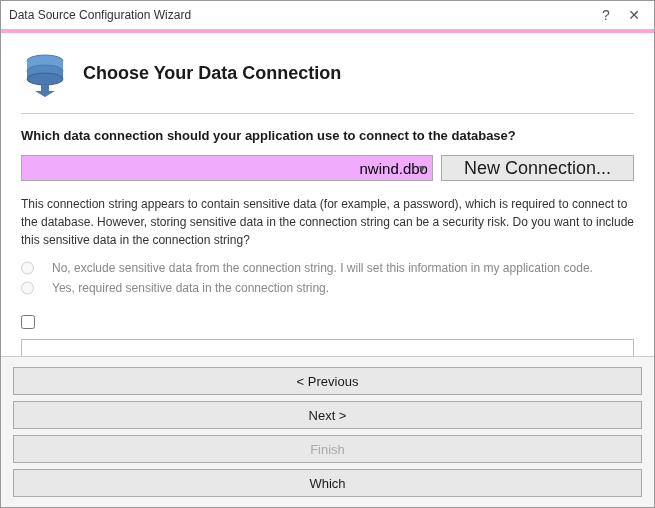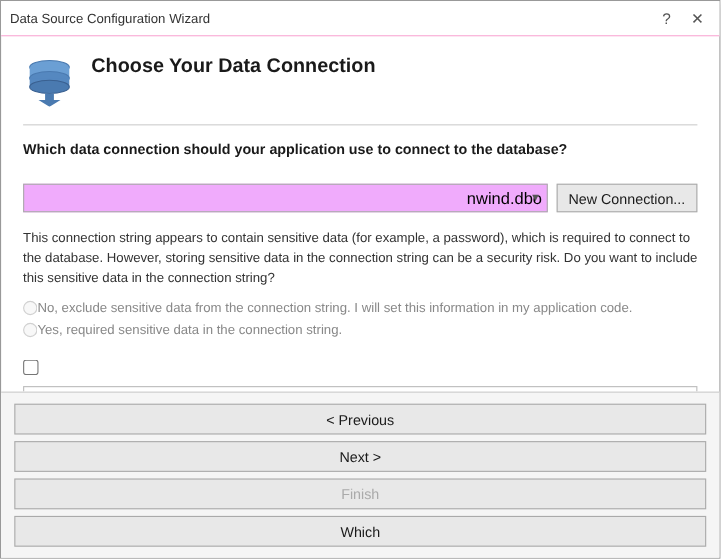--- a/index.html
+++ b/index.html
@@ -18,21 +18,21 @@
       width: 655px;
       height: 508px;
       background: #fff;
       border: 1px solid #999;
       display: flex;
       flex-direction: column;
       box-shadow: 2px 2px 8px rgba(0,0,0,0.3);
     }
     .title-bar {
       background: #fff;
-      border-bottom: 1px solid #f9a8d4;
+      border-bottom: 4px solid #f9a8d4;
       display: flex;
       align-items: center;
       justify-content: space-between;
       padding: 6px 8px;
       height: 32px;
     }
     .title-bar-left {
       display: flex;
       align-items: center;
       gap: 6px;
@@ -62,39 +62,40 @@
     .content {
       flex: 1;
       display: flex;
       flex-direction: column;
       padding: 16px 20px 0 20px;
       overflow: hidden;
     }
 
     .header-section {
       display: flex;
+      align-items: center;
       gap: 14px;
       margin-bottom: 16px;
     }
     .header-title {
       font-size: 18px;
       font-weight: 600;
       color: #1a1a1a;
     }
 
     .divider {
       border: none;
       border-top: 1px solid #ccc;
       margin: 0 0 14px 0;
     }
 
     .question-label {
       font-size: 13px;
       font-weight: 600;
-      margin-bottom: 24px;
+      margin-bottom: 12px;
       color: #1a1a1a;
     }
 
     .connection-row {
       display: flex;
       gap: 8px;
       margin-bottom: 14px;
       align-items: center;
     }
     .connection-select-wrapper {
@@ -117,42 +118,42 @@
     }
     .select-arrow {
       position: absolute;
       right: 6px;
       pointer-events: none;
       font-size: 10px;
       color: #555;
     }
     .new-connection-btn {
       height: 26px;
-      padding: 0 10px;
+      padding: 0 22px;
       background: #e8e8e8;
       border: 1px solid #aaa;
-      font-size: 13px;
+      font-size: 18px;
       cursor: pointer;
       white-space: nowrap;
       color: #1a1a1a;
     }
 
     .info-text {
       font-size: 12px;
       color: #333;
       line-height: 1.5;
       margin-bottom: 12px;
     }
 
     .radio-group {
       margin-bottom: 14px;
     }
     .radio-option {
       display: flex;
-      gap: 0;
+      gap: 18px;
       margin-bottom: 6px;
     }
     .radio-option input[type="radio"] {
       accent-color: #555;
     }
     .radio-label {
       font-size: 12px;
       color: #888;
     }
 

